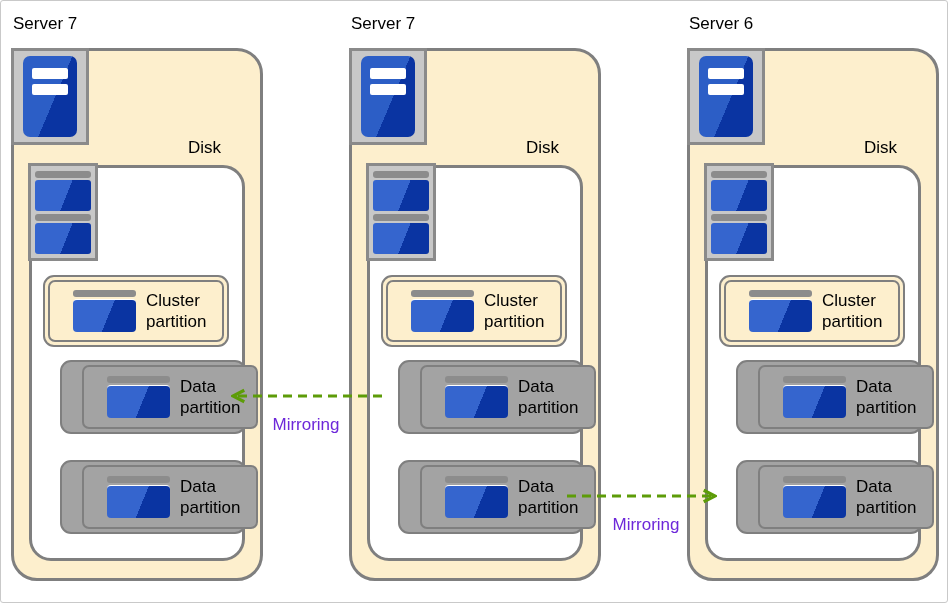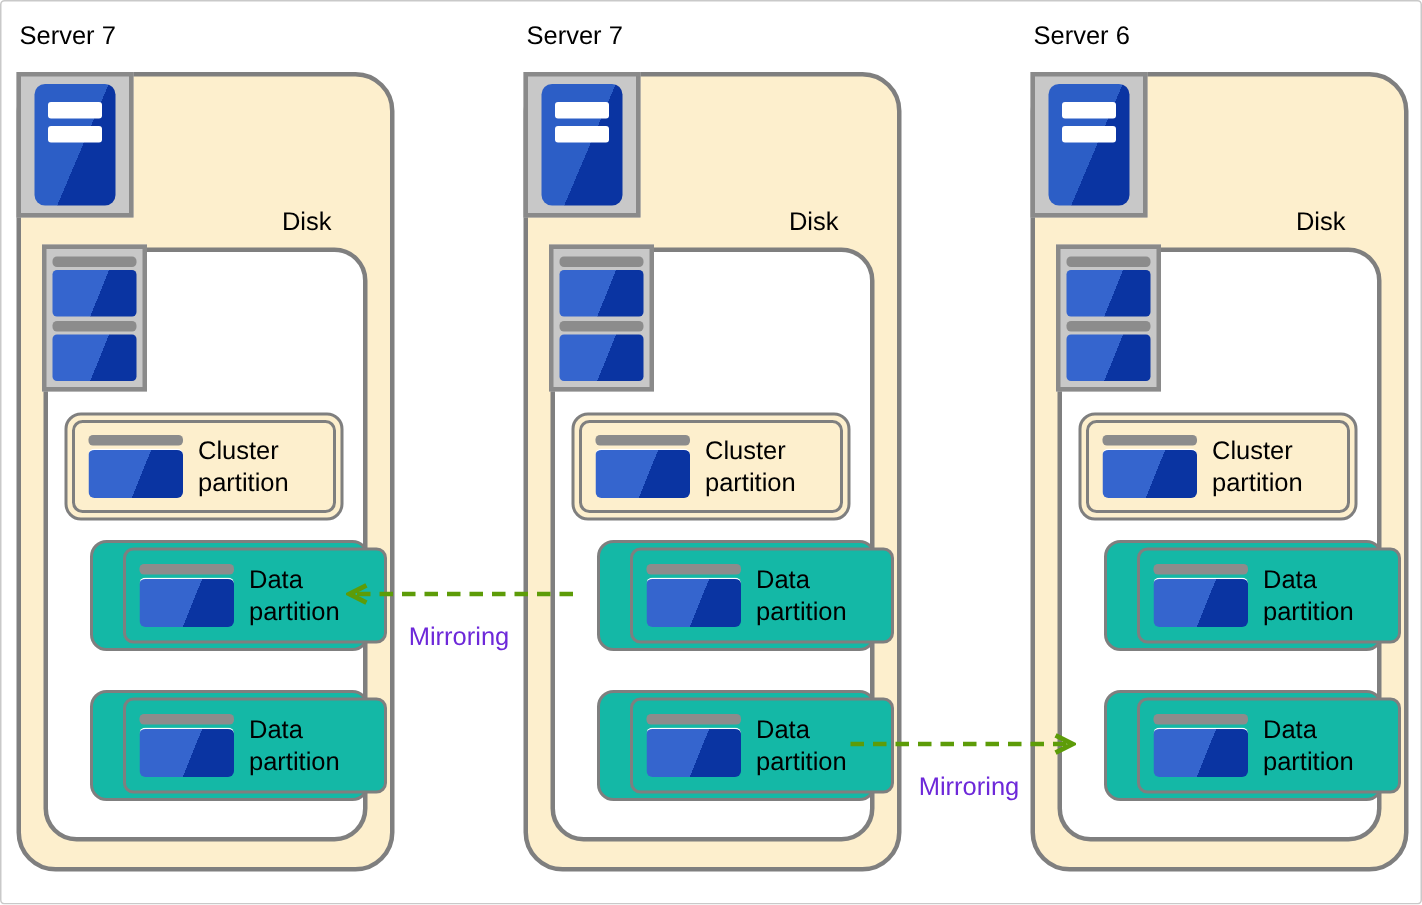--- a/index.html
+++ b/index.html
@@ -83,24 +83,24 @@
     border:2px solid #7f7f7f; border-radius:11px;
     padding:3px;
   }
   .p-1 { top:274px; height:72px; }
   .p-2 { top:359px; height:74px; }
   .p-3 { top:459px; height:74px; }
   .partition-inner {
     width:100%; height:100%;
     border:2px solid #7f7f7f; border-radius:7px;
     display:flex; align-items:center;
-    padding-left:9px; gap:10px;
+    padding-left:23px; gap:10px;
   }
   .partition.cluster, .partition.cluster .partition-inner { background:#fdefcd; }
-  .partition.data,    .partition.data    .partition-inner { background:#14b8a6;margin-left:17px; }
+  .partition.data,    .partition.data    .partition-inner { background:#a3a3a3;margin-left:17px; }
 
   .picon { width:63px; flex:0 0 auto; }
   .picon .gbar { height:7px; background:#8c8c8c; border-radius:3px; }
   .picon .gblue {
     margin-top:2px; height:33px; border-radius:4px;
     border-top:1px solid #ffffff;
     background:linear-gradient(112deg,#3565ce 55%,#0a34a2 55%);
   }
   .ptext { font-size:17px; line-height:21px; color:#000; }
 

